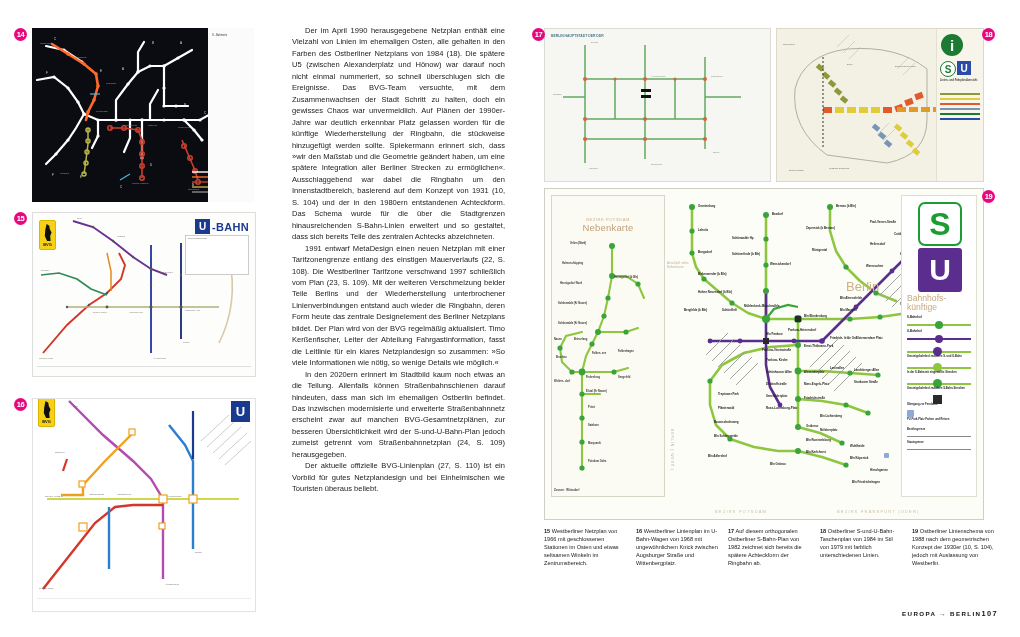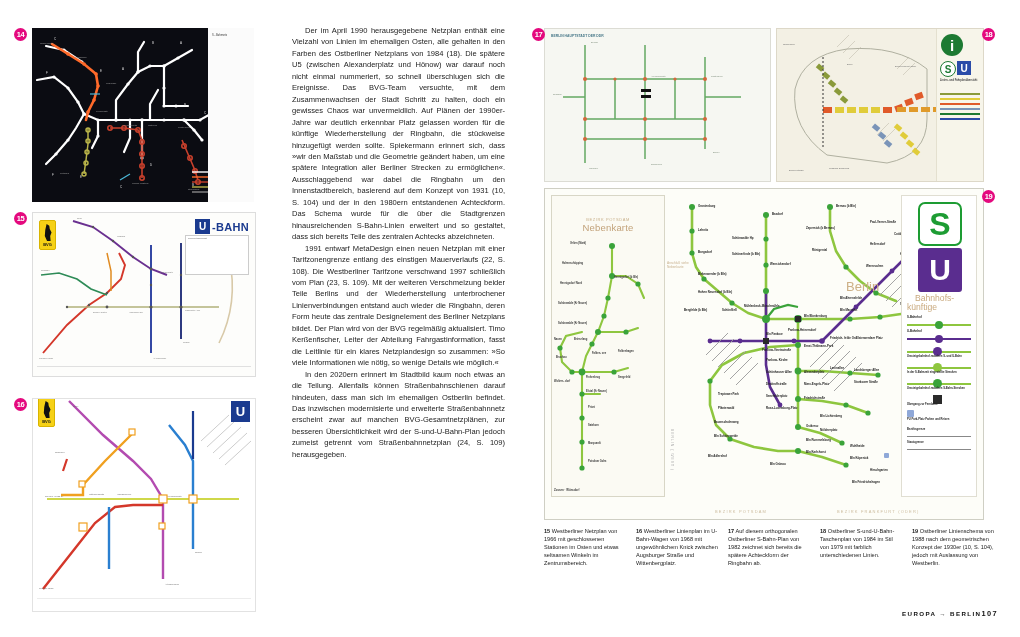--- a/index.html
+++ b/index.html
@@ -340,20 +340,21 @@
           <div class="bear"></div>
         </div>
       <div class="ubahnbox" style="right:5px;top:2px;width:17px;height:19px;font-size:13px;">U</div>
       <div style="position:absolute;left:4px;bottom:3px;right:4px;height:9px;border-top:1px solid #ececec;"></div>
     </div>
 
     <div class="textcol">
       <p>Der im April 1990 herausgegebene Netzplan enthält eine Vielzahl von Linien im ehemaligen Osten, alle gehalten in den Farben des Ostberliner Netzplans von 1984 (18). Die spätere U5 (zwischen Alexanderplatz und Hönow) war darauf noch nicht einmal nummeriert, so schnell überschlugen sich die Ereignisse. Das BVG-Team versuchte, mit dem Zusammenwachsen der Stadt Schritt zu halten, doch ein gewisses Chaos war unvermeidlich. Auf Plänen der 1990er-Jahre war deutlich erkennbar Platz gelassen worden für die künftige Wiederherstellung der Ringbahn, die stückweise hinzugefügt werden sollte. Spiekermann erinnert sich, dass »wir den Maßstab und die Geometrie geändert haben, um eine spätere Integration aller Berliner Strecken zu ermöglichen«. Ausschlaggebend war dabei die Ringbahn um den Innenstadtbereich, basierend auf dem Konzept von 1931 (10, S. 104) und der in den 1980ern entstandenen Achteckform. Das Schema wurde für die über die Stadtgrenzen hinausreichenden S-Bahn-Linien erweitert und so gestaltet, dass sich bereits Teile des zentralen Achtecks abzeichneten.</p>
       <p>1991 entwarf MetaDesign einen neuen Netzplan mit einer Tarifzonengrenze entlang des einstigen Mauerverlaufs (22, S. 108). Die Westberliner Tarifzone verschwand 1997 schließlich vom Plan (23, S. 109). Mit der weiteren Verschmelzung beider Teile Berlins und der Wiederherstellung unterbrochener Linienverbindungen entstand auch wieder die Ringbahn, deren Form heute das zentrale Designelement des Berliner Netzplans bildet. Der Plan wird von der BVG regelmäßig aktualisiert. Timo Kerßenfischer, Leiter der Abteilung Fahrgastinformation, fasst die Leitlinie für ein klares Netzplandesign so zusammen: »So viele Informationen wie nötig, so wenige Details wie möglich.«</p>
       <p>In den 2020ern erinnert im Stadtbild kaum noch etwas an die Teilung. Allenfalls können Straßenbahnschienen darauf hindeuten, dass man sich im ehemaligen Ostberlin befindet. Das inzwischen modernisierte und erweiterte Straßenbahnnetz erscheint zwar auf manchen BVG-Gesamtnetzplänen, zur besseren Übersichtlichkeit wird der S-und-U-Bahn-Plan jedoch zumeist getrennt vom Straßenbahnnetzplan (24, S. 109) herausgegeben.</p>
+      <p>Der aktuelle offizielle BVG-Linienplan (27, S. 110) ist ein Vorbild für gutes Netzplandesign und bei Einheimischen wie Touristen überaus beliebt.</p>
     </div>
   </div>
 
   <div class="page page-right">
 
     <div class="marker" style="left:18px;top:28px;">17</div>
 
     <div class="fig f17" style="left:30px;">
       <svg width="223" height="150" viewBox="0 0 223 150">
         <rect width="223" height="150" fill="#f6f7f2"></rect>
@@ -714,21 +715,21 @@
         </g>
       </svg>
 
       <div class="berlinlabel" style="left:170px;bottom:5px;font-size:4px;letter-spacing:1.2px;color:#cdbda0;">BEZIRK POTSDAM</div>
       <div class="berlinlabel" style="left:292px;bottom:5px;font-size:4px;letter-spacing:1.2px;color:#cdbda0;">BEZIRK FRANKFURT (ODER)</div>
       <div style="position:absolute;left:122px;top:72px;width:34px;font-size:3.2px;line-height:4.2px;color:#c9b28f;">Anschluß siehe Nebenkarte</div>
 
       <div class="legendpanel">
         <div class="slogo" style="left:16px;top:6px;">S</div>
         <div class="ulogo" style="left:16px;top:52px;">U</div>
-        <div class="bhtitle" style="left:5px;top:98px;margin-left:8px;">Bahnhofs-</div>
+        <div class="bhtitle" style="left:5px;top:98px;">Bahnhofs-</div>
         <div class="bhtitle" style="left:5px;top:107px;">künftige</div>
 
         <div style="position:absolute;left:5px;top:122px;right:5px;">
           <div style="position:relative;height:14px;">
             <div style="position:absolute;left:0;right:0;top:6px;height:2px;background:#8ec63f;"></div>
             <div style="position:absolute;left:28px;top:3px;width:8px;height:8px;border-radius:50%;background:#3aa33a;"></div>
             <div style="position:absolute;left:0;top:-3px;font-size:2.9px;font-weight:bold;color:#222;">S-Bahnhof</div>
           </div>
           <div style="position:relative;height:14px;">
             <div style="position:absolute;left:0;right:0;top:6px;height:2px;background:#5a2d8f;"></div>

